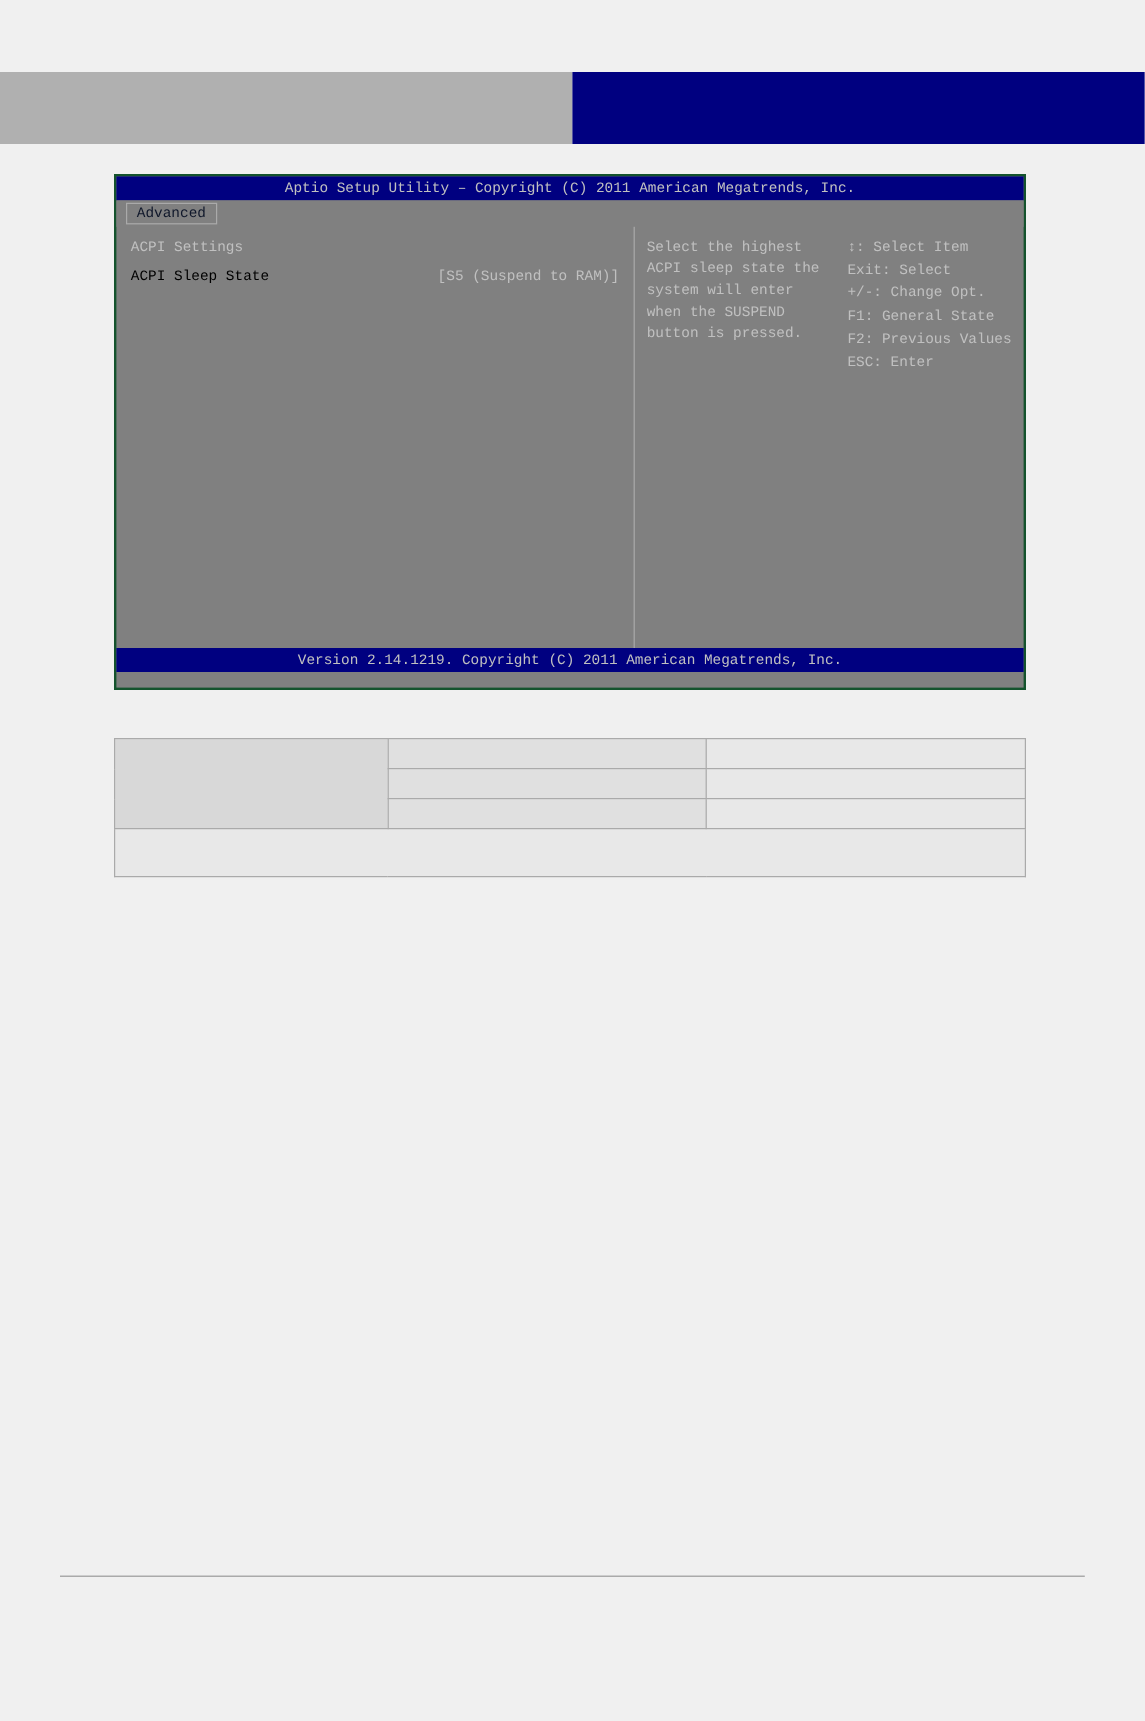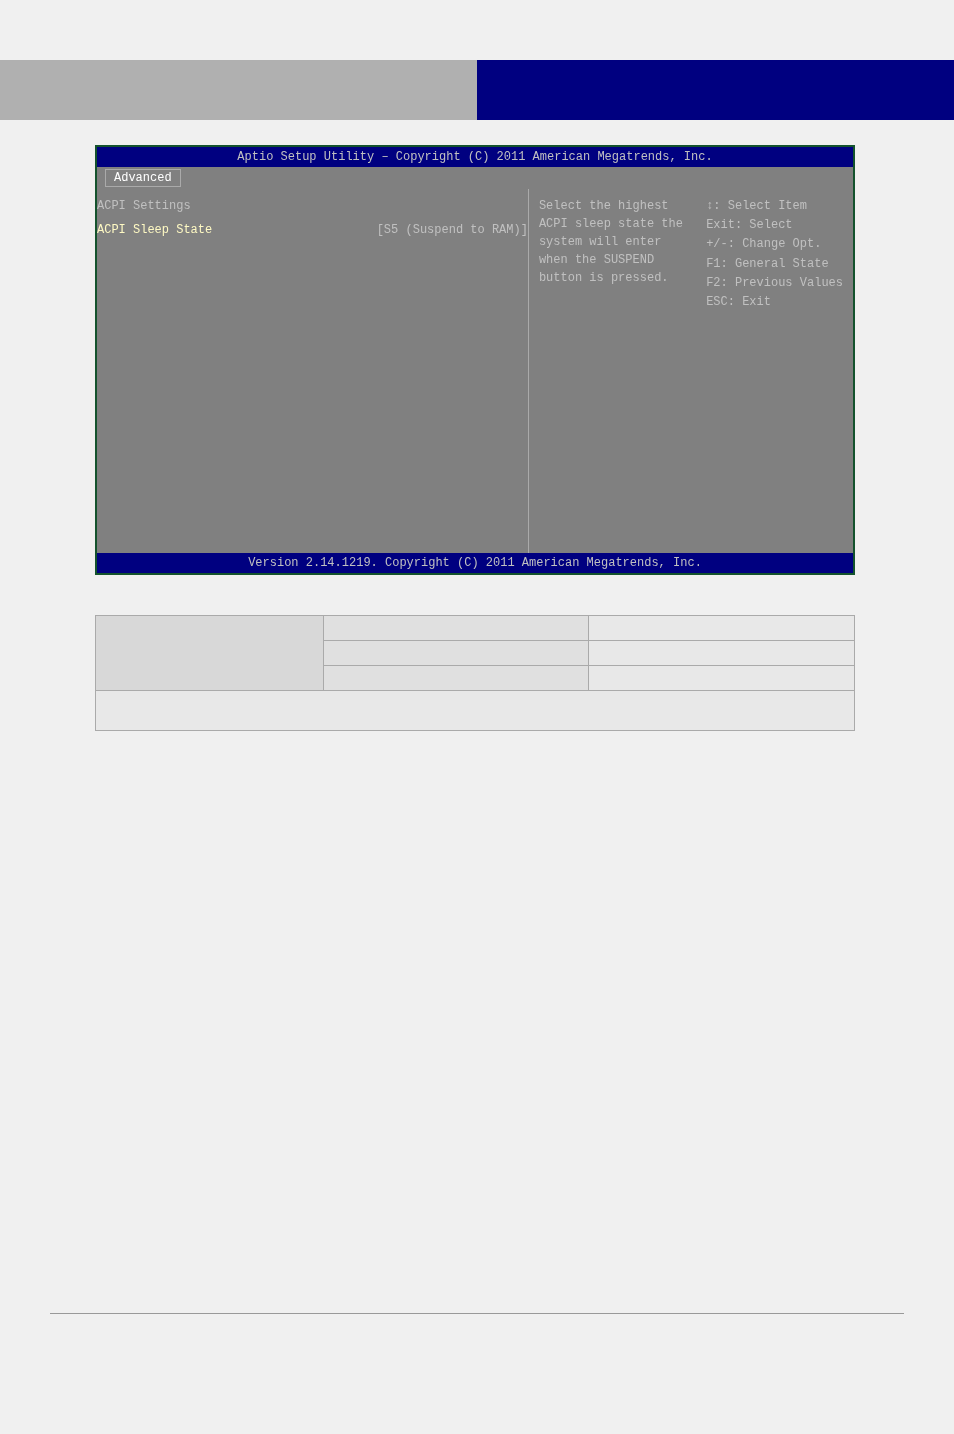--- a/index.html
+++ b/index.html
@@ -53,51 +53,51 @@
     }
 
     
     .bios-tab-row {
       background: #808080;
       padding: 2px 8px;
     }
     .bios-tab {
       display: inline-block;
       background: #808080;
-      color: #ffffff;
+      color: #0f172a;
       padding: 1px 8px;
       font-size: 12px;
       border: 1px solid #aaa;
     }
 
     
     .bios-main {
       display: flex;
       height: calc(100% - 58px);
     }
 
     
     .bios-left {
       width: 57%;
-      padding: 10px 0;
+      padding: 10px 12px;
       color: #c0c0c0;
     }
     .bios-section-title {
       color: #c0c0c0;
       font-size: 12px;
       margin-bottom: 10px;
     }
     .bios-item-row {
       display: flex;
       justify-content: space-between;
       margin-bottom: 4px;
       font-size: 12px;
       color: #c0c0c0;
     }
-    .bios-item-label { color: #fef9c3; }
+    .bios-item-label { color: #000000; }
     .bios-item-value { color: #c0c0c0; }
 
     
     .bios-right {
       width: 43%;
       border-left: 1px solid #aaaaaa;
       display: flex;
       flex-direction: row;
     }
     .bios-help-text {
@@ -114,21 +114,21 @@
     .bios-keys {
       padding: 8px 10px;
       color: #c0c0c0;
       font-size: 12px;
       line-height: 1.6;
     }
 
     
     .bios-bottom-bar {
       position: absolute;
-      bottom: 0;
+      bottom: 13px;
       left: 0;
       right: 0;
       background: #000080;
       color: #c0c0c0;
       text-align: center;
       padding: 3px 0;
       font-size: 12px;
     }
 
     
@@ -197,21 +197,21 @@
 
     <div class="bios-right">
       <div class="bios-help-text">Select the highest ACPI sleep state the system will enter when the SUSPEND button is pressed.</div>
       <div class="bios-divider"></div>
       <div class="bios-keys">
         <div>↕: Select Item</div>
         <div>Exit: Select</div>
         <div>+/-: Change Opt.</div>
         <div>F1: General State</div>
         <div>F2: Previous Values</div>
-        <div>ESC: Exit</div>
+        <div>ESC: Enter</div>
       </div>
     </div>
   </div>
   <div class="bios-bottom-bar">Version 2.14.1219. Copyright (C) 2011 American Megatrends, Inc.</div>
 </div>
 
 <div class="table-section">
   <table class="info-table">
     <tbody>
       <tr>

